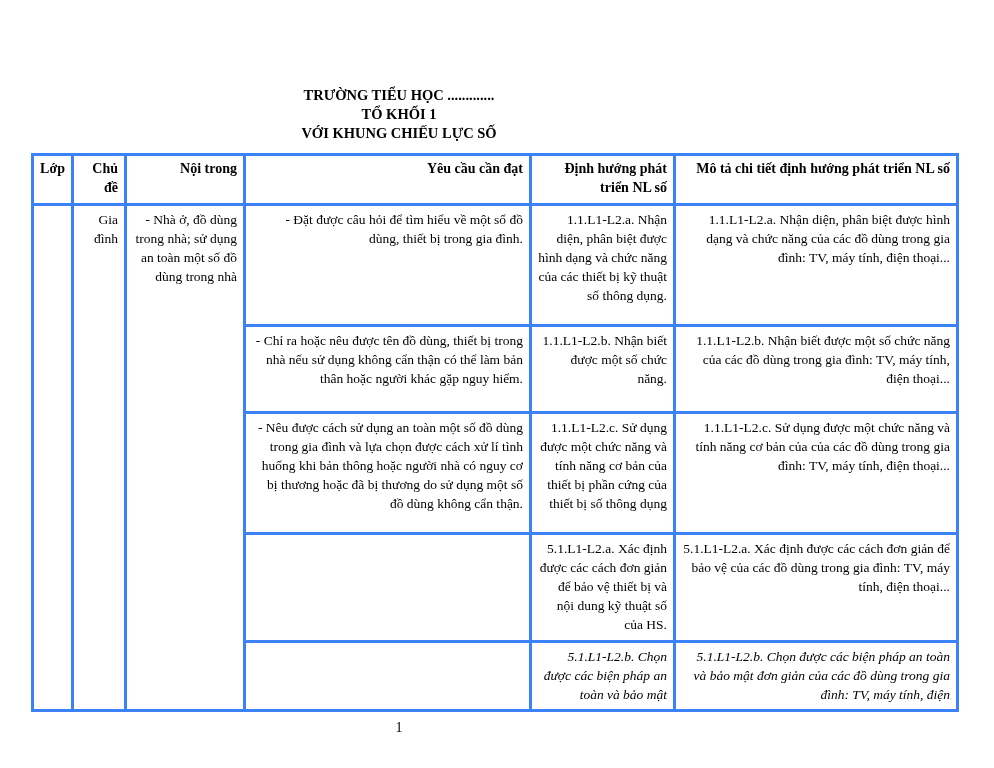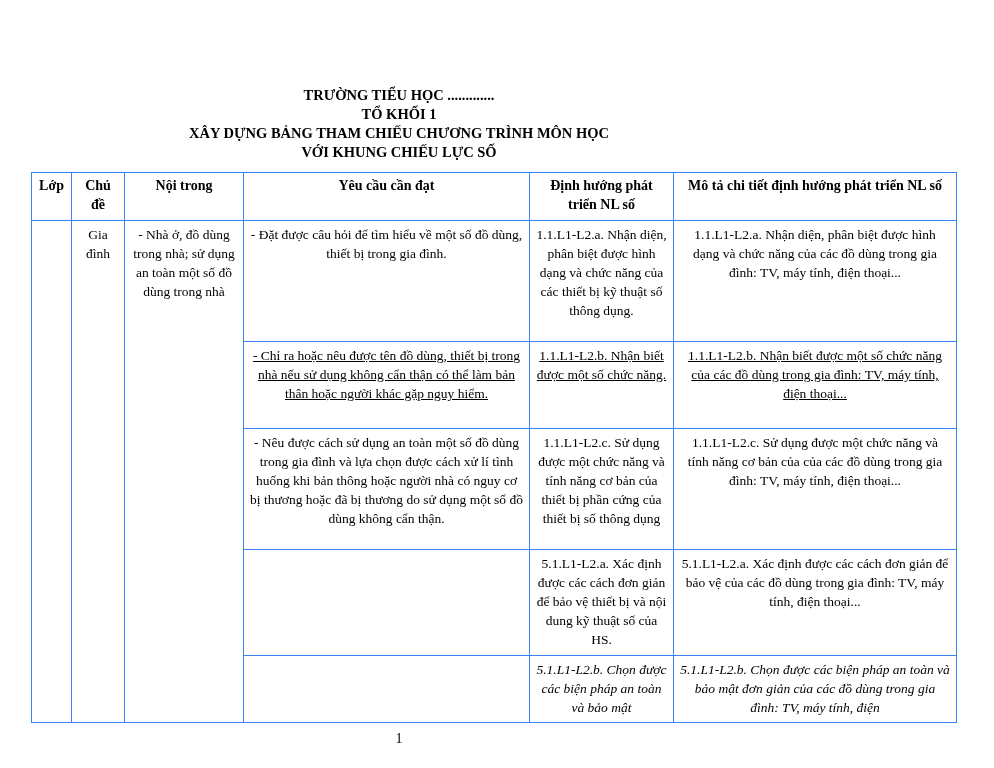--- a/index.html
+++ b/index.html
@@ -30,62 +30,61 @@
   }
   .doc-table {
     border-collapse: collapse;
     table-layout: fixed;
     width: 925px;
     margin: 10px 0 0 31px;
     font-size: 13.5px;
     line-height: 1.42;
   }
   .doc-table th, .doc-table td {
-    border: 1px solid #3b82f6;
+    border: 3px solid #3b82f6;
     vertical-align: top;
-    text-align: center;
+    text-align: right;
     padding: 4px 6px 5px 6px;
     box-sizing: border-box;
     word-wrap: break-word;
     overflow: hidden;
   }
   .doc-table th {
     font-weight: bold;
     font-size: 14px;
     line-height: 1.35;
   }
   .col-lop    { width: 40px; }
   .col-chude  { width: 53px; }
   .col-noidung{ width: 119px; }
   .col-yeucau { width: 286px; }
   .col-dinhhuong { width: 144px; }
   .col-mota   { width: 283px; }
 
   tr.r1 { height: 121px; }
-  tr.r2 { height: 87px; text-decoration: underline; }
+  tr.r2 { height: 87px; }
   tr.r3 { height: 121px; }
   tr.r4 { height: 100px; }
   tr.r5 { height: 64px; font-style: italic; }
   tr.header-row { height: 44px; }
 
   .page-number {
     text-align: center;
     font-size: 14px;
     margin-top: 8px;
   }
 </style>
 </head>
 <body>
 
 <div class="page">
 
   <div class="title-block">
     <div>TRƯỜNG TIỂU HỌC .............</div>
     <div>TỔ KHỐI 1</div>
-    <div>XÂY DỰNG BẢNG THAM CHIẾU CHƯƠNG TRÌNH MÔN HỌC</div>
     <div>VỚI KHUNG CHIẾU LỰC SỐ</div>
   </div>
 
   <table class="doc-table">
     <colgroup>
       <col class="col-lop">
       <col class="col-chude">
       <col class="col-noidung">
       <col class="col-yeucau">
       <col class="col-dinhhuong">

